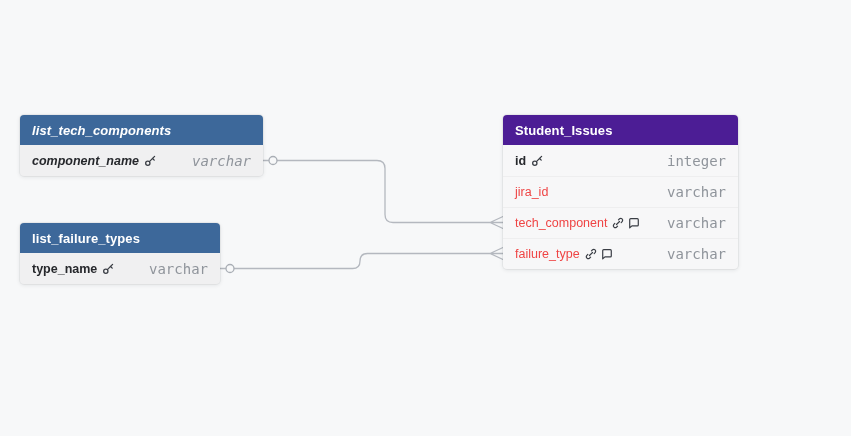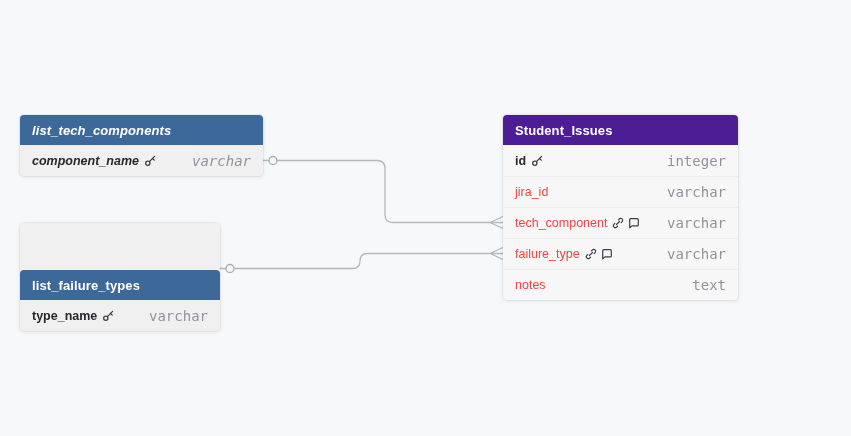--- a/index.html
+++ b/index.html
@@ -106,21 +106,21 @@
                 <path d="M5.8 8.2 L11.4 2.6"></path>
                 <path d="M9.2 4.8 L11 6.6"></path>
               </g>
             </svg>
           </span>
     <span class="field-type">varchar</span>
   </div>
       </div>
   </div>
     <div class="db-table" style="left: 20px; top: 223px; width: 200px; background: rgb(240, 240, 241);">
-    <div class="db-table-header" style="background: rgb(61, 104, 154); margin-top: 47px;">
+    <div class="db-table-header" style="background: rgb(61, 104, 154);">
       <span class="db-table-title">list_failure_types</span>
     </div>
     <div class="db-table-body">
         <div class="field-row">
     <span class="field-name pk">type_name</span>
     <span class="field-icons">
             <svg viewBox="0 0 14 14" width="13" height="13">
               <g fill="none" stroke="#3a3e45" stroke-width="1.4" stroke-linecap="round">
                 <circle cx="4.1" cy="9.9" r="2.3"></circle>
                 <path d="M5.8 8.2 L11.4 2.6"></path>
@@ -184,20 +184,15 @@
               </g>
             </svg>
             <svg viewBox="0 0 14 14" width="12" height="12">
               <g fill="none" stroke="#3a3e45" stroke-width="1.4" stroke-linejoin="round">
                 <path d="M12 9.3a1.1 1.1 0 0 1-1.1 1.1H4.6L2 12.6V3.1A1.1 1.1 0 0 1 3.1 2h7.8A1.1 1.1 0 0 1 12 3.1z"></path>
               </g>
             </svg>
           </span>
     <span class="field-type">varchar</span>
   </div>
-        <div class="field-row">
-    <span class="field-name">notes</span>
-
-    <span class="field-type">text</span>
-  </div>
       </div>
   </div>
   </div>
 
 </body></html>

